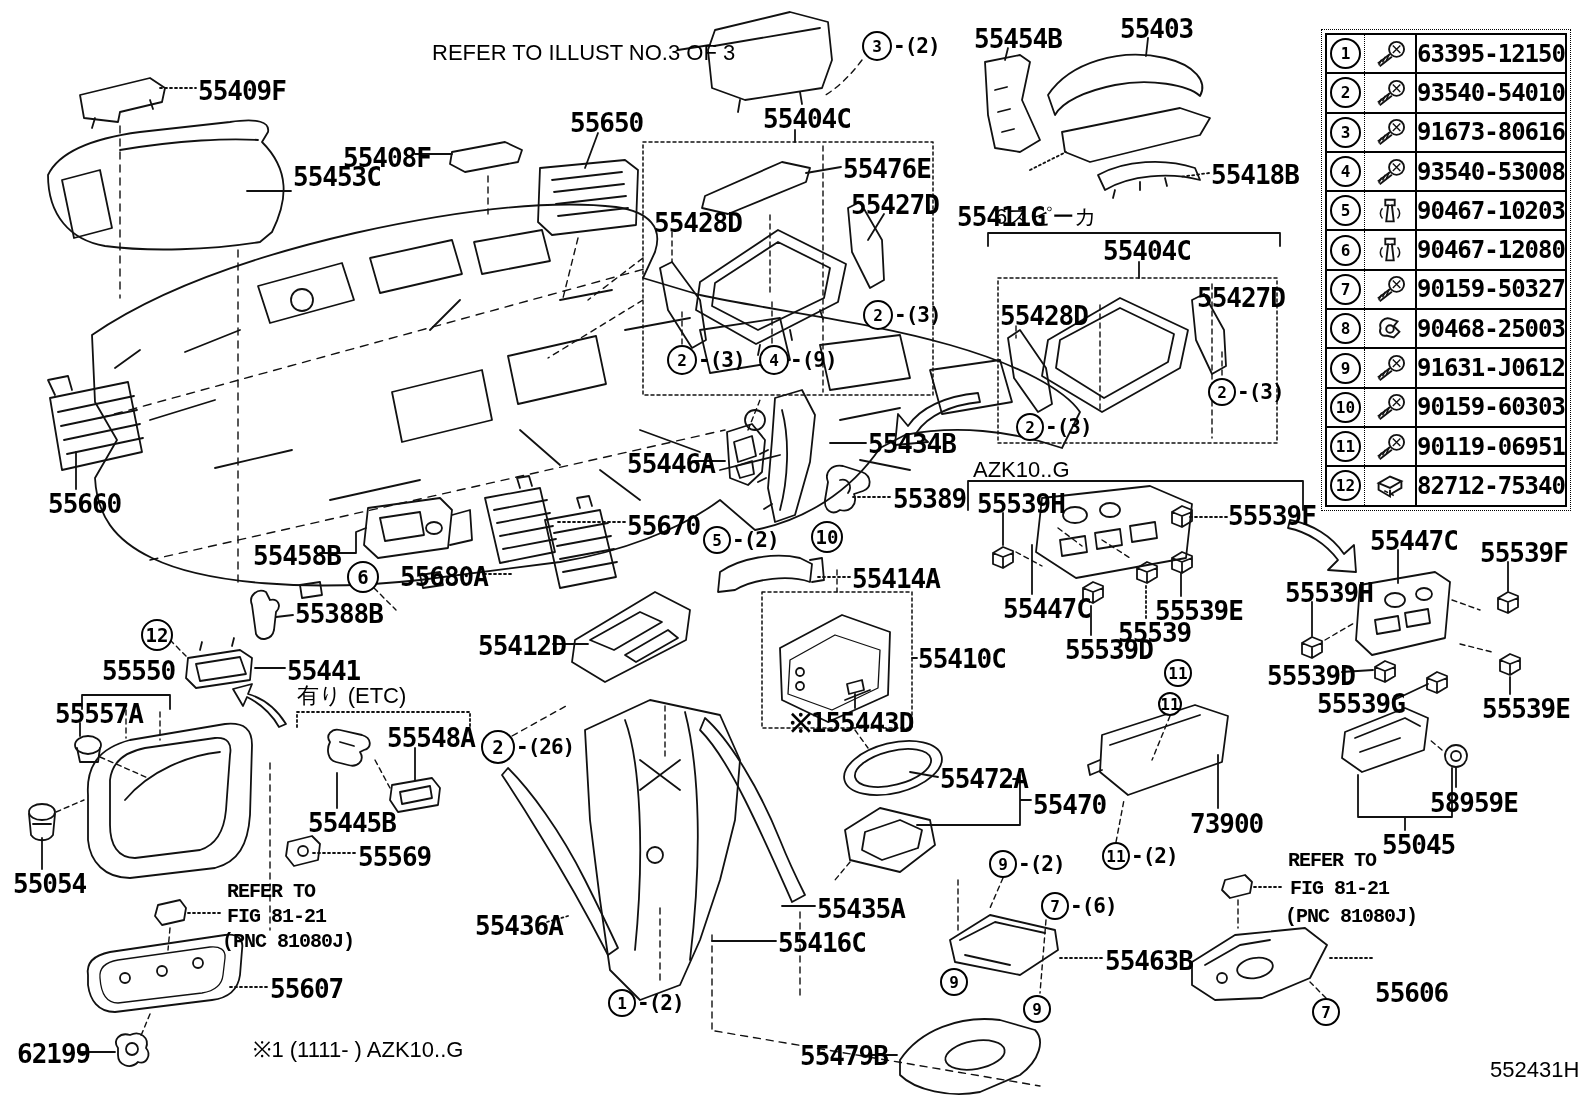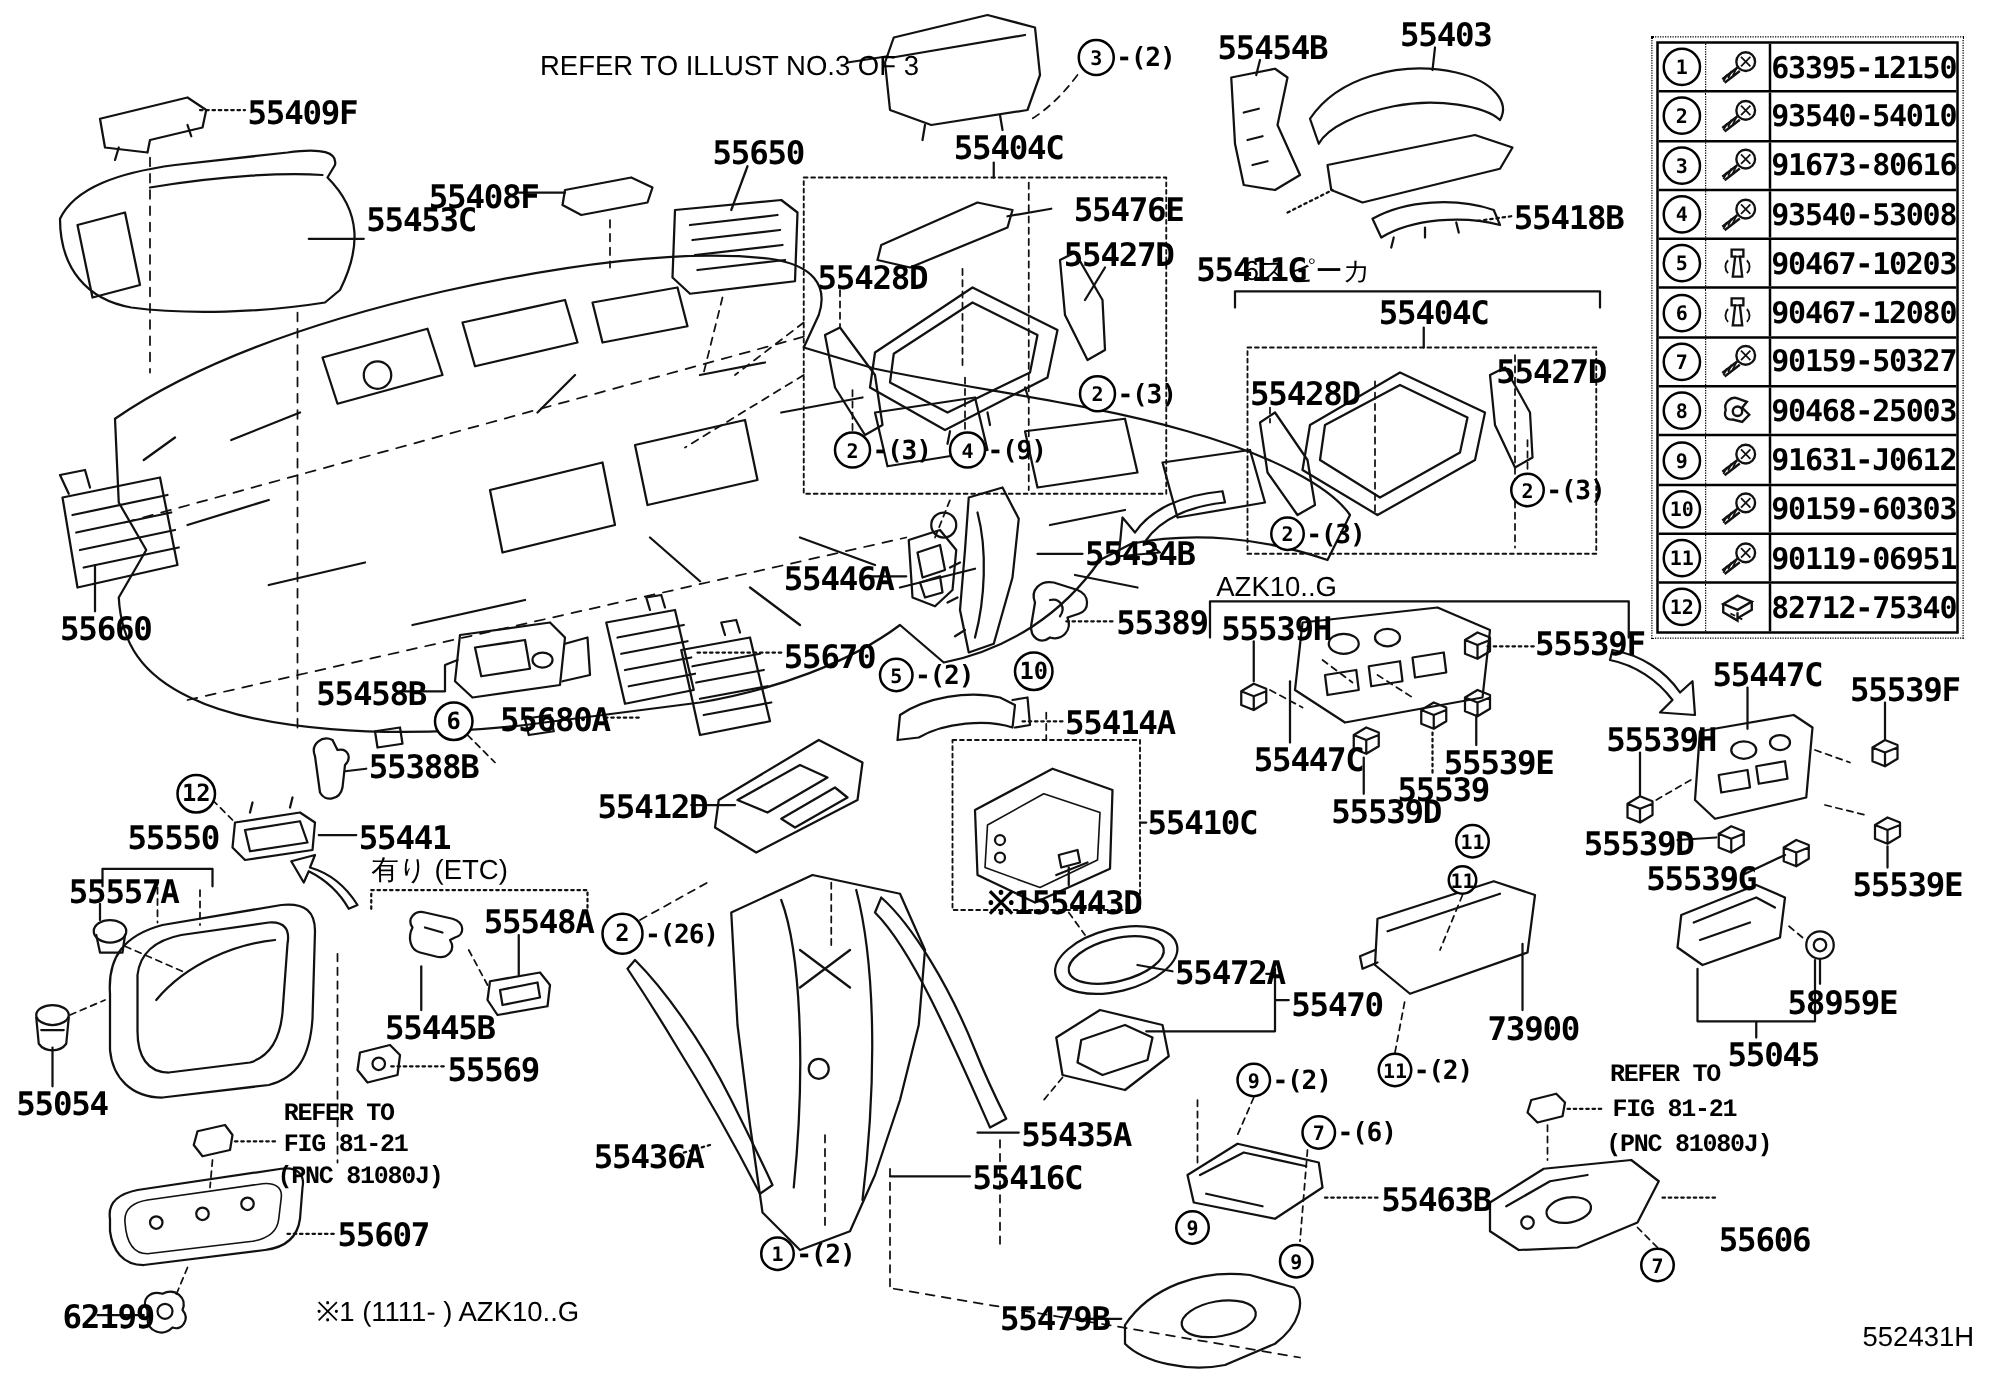--- a/index.html
+++ b/index.html
@@ -326,21 +326,21 @@
   <line x1="1330" y1="958" x2="1372" y2="958" stroke-dasharray="2 3"></line>
   <line x1="1326" y1="998" x2="1310" y2="982" stroke-dasharray="5 4" stroke-width="1.4"></line>
 </svg>
 
 <div class="layer">
       <div class="lbl part" style="left: 198px; top: 78px;">55409F</div>
       <div class="lbl part" style="left: 343px; top: 145px;">55408F</div>
       <div class="lbl part" style="left: 293px; top: 164px;">55453C</div>
       <div class="lbl part" style="left: 570px; top: 110px;">55650</div>
       <div class="lbl part" style="left: 763px; top: 106px;">55404C</div>
-      <div class="lbl part" style="left: 843px; top: 156px; margin-left: 16px;">55476E</div>
+      <div class="lbl part" style="left: 843px; top: 156px;">55476E</div>
       <div class="lbl part" style="left: 654px; top: 210px;">55428D</div>
       <div class="lbl part" style="left: 851px; top: 192px;">55427D</div>
       <div class="lbl part" style="left: 974px; top: 26px;">55454B</div>
       <div class="lbl part" style="left: 1120px; top: 16px;">55403</div>
       <div class="lbl part" style="left: 957px; top: 160px; margin-top: 44px;">55411G</div>
       <div class="lbl part" style="left: 1211px; top: 162px;">55418B</div>
       <div class="lbl part" style="left: 1103px; top: 238px;">55404C</div>
       <div class="lbl part" style="left: 1000px; top: 303px;">55428D</div>
       <div class="lbl part" style="left: 1197px; top: 285px;">55427D</div>
       <div class="lbl part" style="left: 48px; top: 491px;">55660</div>
@@ -363,21 +363,21 @@
       <div class="lbl part" style="left: 1033px; top: 792px;">55470</div>
       <div class="lbl part" style="left: 308px; top: 810px;">55445B</div>
       <div class="lbl part" style="left: 358px; top: 844px;">55569</div>
       <div class="lbl part" style="left: 13px; top: 871px;">55054</div>
       <div class="lbl part" style="left: 475px; top: 913px;">55436A</div>
       <div class="lbl part" style="left: 817px; top: 896px;">55435A</div>
       <div class="lbl part" style="left: 778px; top: 930px;">55416C</div>
       <div class="lbl part" style="left: 1105px; top: 948px;">55463B</div>
       <div class="lbl part" style="left: 800px; top: 1043px;">55479B</div>
       <div class="lbl part" style="left: 270px; top: 976px;">55607</div>
-      <div class="lbl part" style="left: 17px; top: 1041px; margin-left: 33px;">62199</div>
+      <div class="lbl part" style="left: 17px; top: 1041px;">62199</div>
       <div class="lbl part" style="left: 977px; top: 491px;">55539H</div>
       <div class="lbl part" style="left: 1228px; top: 503px;">55539F</div>
       <div class="lbl part" style="left: 1003px; top: 596px;">55447C</div>
       <div class="lbl part" style="left: 1155px; top: 598px;">55539E</div>
       <div class="lbl part" style="left: 1118px; top: 620px;">55539</div>
       <div class="lbl part" style="left: 1065px; top: 637px;">55539D</div>
       <div class="lbl part" style="left: 1370px; top: 528px;">55447C</div>
       <div class="lbl part" style="left: 1480px; top: 540px;">55539F</div>
       <div class="lbl part" style="left: 1285px; top: 580px;">55539H</div>
       <div class="lbl part" style="left: 1267px; top: 663px;">55539D</div>

